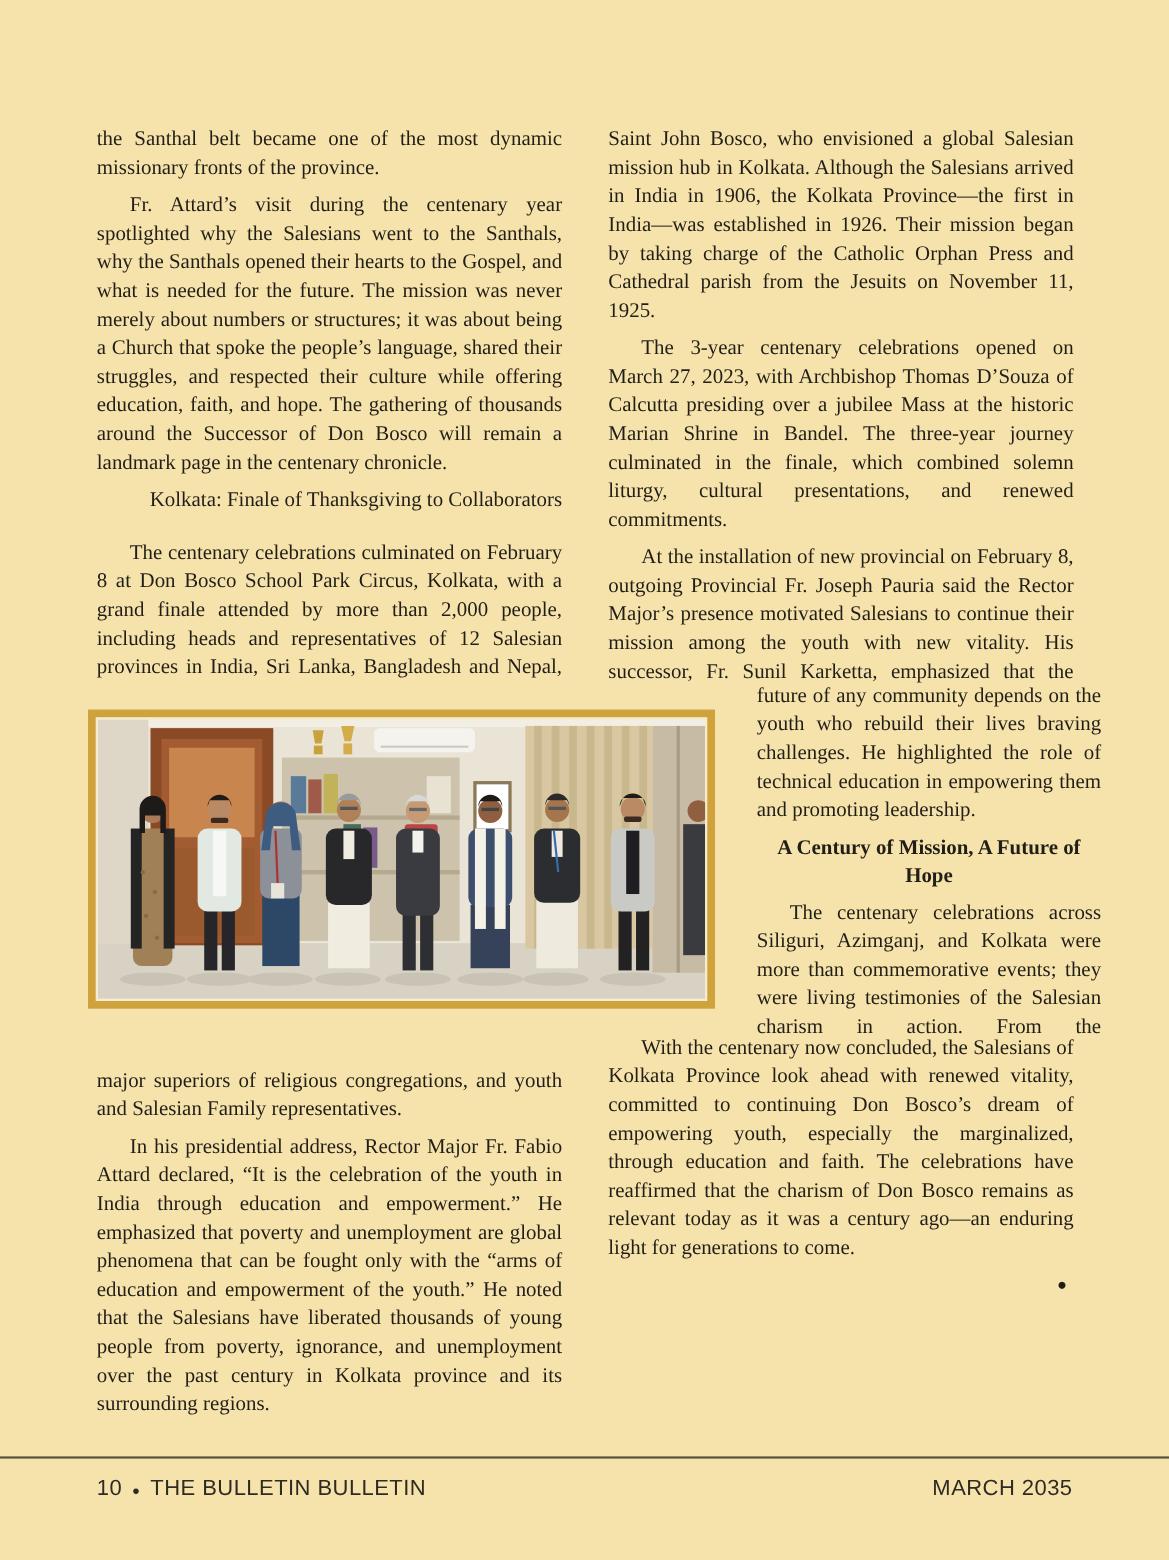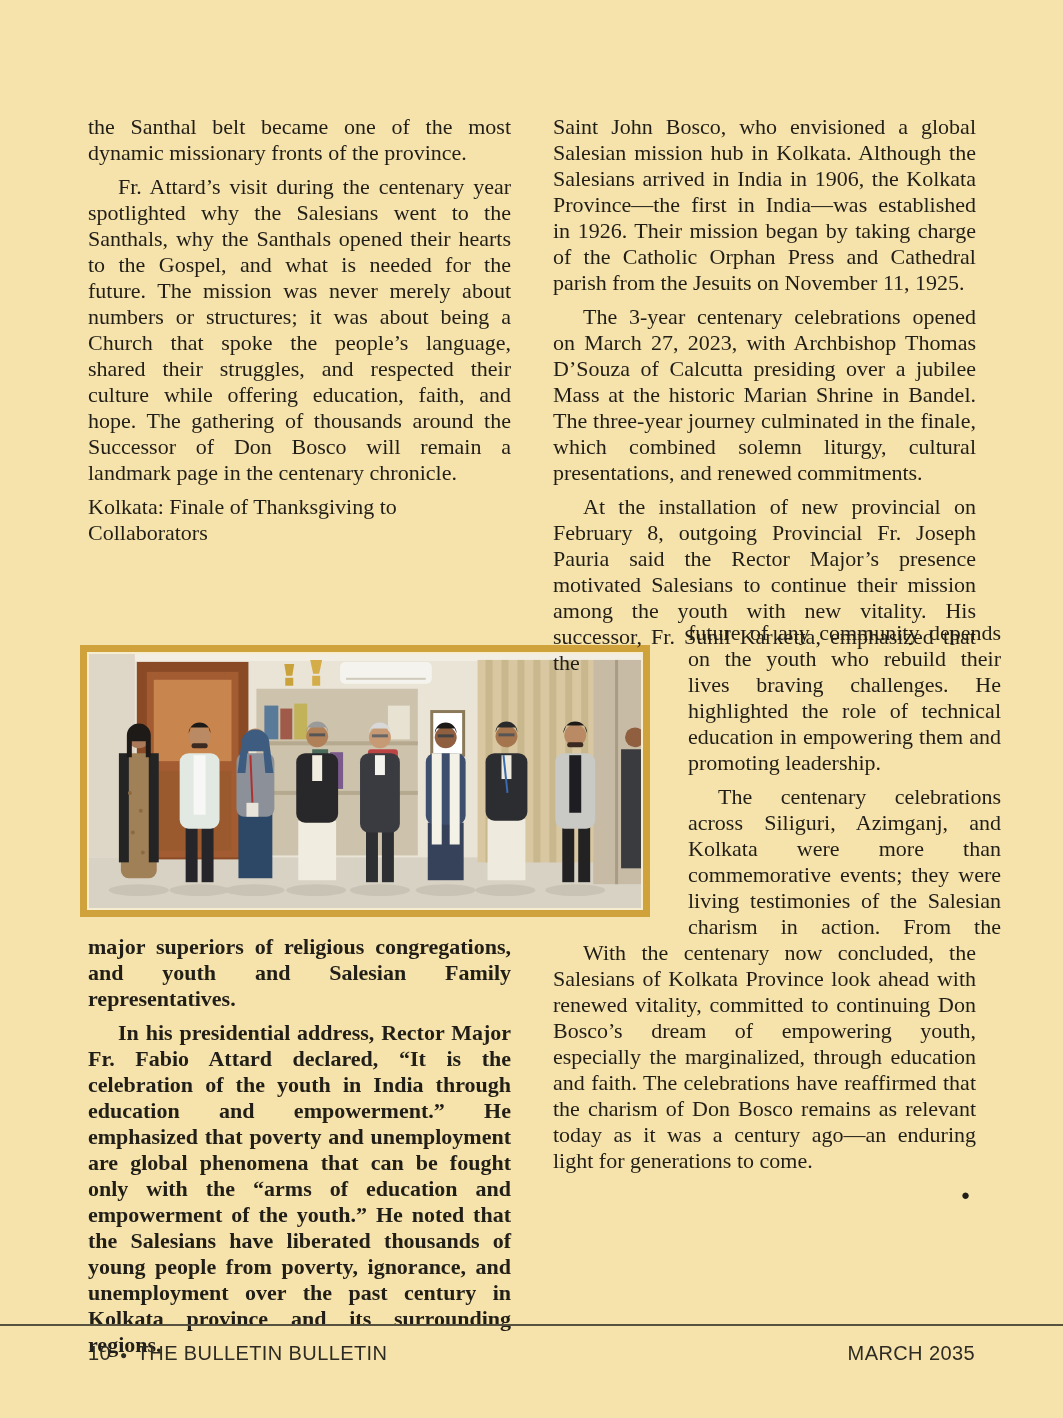--- a/index.html
+++ b/index.html
@@ -5,30 +5,30 @@
   html,body{margin:0;padding:0;background:#888;}
   .page{
     position:relative;width:1063px;height:1418px;overflow:hidden;
     background:var(--page-bg,#f6e3ab);
     color:var(--ink,#211e18);
     font-family:"Liberation Serif", serif;
   }
   .block{position:absolute;}
   .block p{
     margin:0 0 8px 0;
-    font-size:22px;line-height:26px;
+    font-size:19px;line-height:26px;
     text-align:justify;text-indent:30px;
   }
   p.no-indent{text-indent:0;}
   p.cont-end{text-align-last:justify;}
-  p.subhead{text-align:left;text-indent:0;margin:5px 0 22px 0;}
+  p.subhead{text-align:right;text-indent:0;margin:5px 0 22px 0;}
   p.subhead-bold{font-weight:bold;text-align:center;text-indent:0;margin:7px 0 7px 0;}
   p.end-mark{text-align:right;text-indent:0;font-size:15px;margin:4px 6px 0 0;}
   .lt{left:88px;top:114px;width:423px;}
-  .lb{left:88px;top:934px;width:423px;font-weight:bold;}
+  .lb{left:88px;top:970px;width:423px;}
   .rt{left:553px;top:114px;width:423px;}
   .rn{left:663px;top:620px;width:313px;margin-left:25px;}
   .rb{left:553px;top:940px;width:423px;}
   .photo-frame{
     position:absolute;left:80px;top:645px;width:570px;height:272px;
     box-sizing:border-box;border:7px solid var(--frame-gold,#d0a23c);
     background:#f6ecd0;padding:2px;margin:0;
   }
   .photo-frame svg{display:block;width:100%;height:100%;}
   .footer-rule{position:absolute;left:0;top:1324px;width:1063px;height:2px;background:#57523f;}
@@ -43,20 +43,21 @@
 </style>
 </head>
 <body>
 
 <div class="page">
 
   <div class="block lt">
     <p class="no-indent">the Santhal belt became one of the most dynamic missionary fronts of the province.</p>
     <p>Fr. Attard’s visit during the centenary year spotlighted why the Salesians went to the Santhals, why the Santhals opened their hearts to the Gospel, and what is needed for the future. The mission was never merely about numbers or structures; it was about being a Church that spoke the people’s language, shared their struggles, and respected their culture while offering education, faith, and hope. The gathering of thousands around the Successor of Don Bosco will remain a landmark page in the centenary chronicle.</p>
     <p class="subhead">Kolkata: Finale of Thanksgiving to Collaborators</p>
+    <p class="cont-end">The centenary celebrations culminated on February 8 at Don Bosco School Park Circus, Kolkata, with a grand finale attended by more than 2,000 people, including heads and representatives of 12 Salesian provinces in India, Sri Lanka, Bangladesh and Nepal,</p>
   </div>
 
   <figure class="photo-frame">
     <svg viewBox="0 0 554 256" preserveAspectRatio="none">
 
       <rect x="0" y="0" width="554" height="256" fill="#eae4d7"></rect>
       <rect x="0" y="0" width="554" height="7" fill="#f2eee4"></rect>
       <rect x="0" y="205" width="554" height="51" fill="#d8d2c4"></rect>
       <rect x="0" y="0" width="46" height="205" fill="#ded7c8"></rect>
 
@@ -182,20 +183,21 @@
   </div>
 
   <div class="block rt">
     <p class="no-indent">Saint John Bosco, who envisioned a global Salesian mission hub in Kolkata. Although the Salesians arrived in India in 1906, the Kolkata Province—the first in India—was established in 1926. Their mission began by taking charge of the Catholic Orphan Press and Cathedral parish from the Jesuits on November 11, 1925.</p>
     <p>The 3-year centenary celebrations opened on March 27, 2023, with Archbishop Thomas D’Souza of Calcutta presiding over a jubilee Mass at the historic Marian Shrine in Bandel. The three-year journey culminated in the finale, which combined solemn liturgy, cultural presentations, and renewed commitments.</p>
     <p class="cont-end">At the installation of new provincial on February 8, outgoing Provincial Fr. Joseph Pauria said the Rector Major’s presence motivated Salesians to continue their mission among the youth with new vitality. His successor, Fr. Sunil Karketta, emphasized that the</p>
   </div>
 
   <div class="block rn">
     <p class="no-indent">future of any community depends on the youth who rebuild their lives braving challenges. He highlighted the role of technical education in empowering them and promoting leadership.</p>
+    <p class="subhead-bold">A Century of Mission, A Future of Hope</p>
     <p class="cont-end">The centenary celebrations across Siliguri, Azimganj, and Kolkata were more than commemorative events; they were living testimonies of the Salesian charism in action. From the</p>
   </div>
 
   <div class="block rb">
     <p>With the centenary now concluded, the Salesians of Kolkata Province look ahead with renewed vitality, committed to continuing Don Bosco’s dream of empowering youth, especially the marginalized, through education and faith. The celebrations have reaffirmed that the charism of Don Bosco remains as relevant today as it was a century ago—an enduring light for generations to come.</p>
     <p class="end-mark">●</p>
   </div>
 
   <div class="footer-rule"></div>
   <div class="footer">

